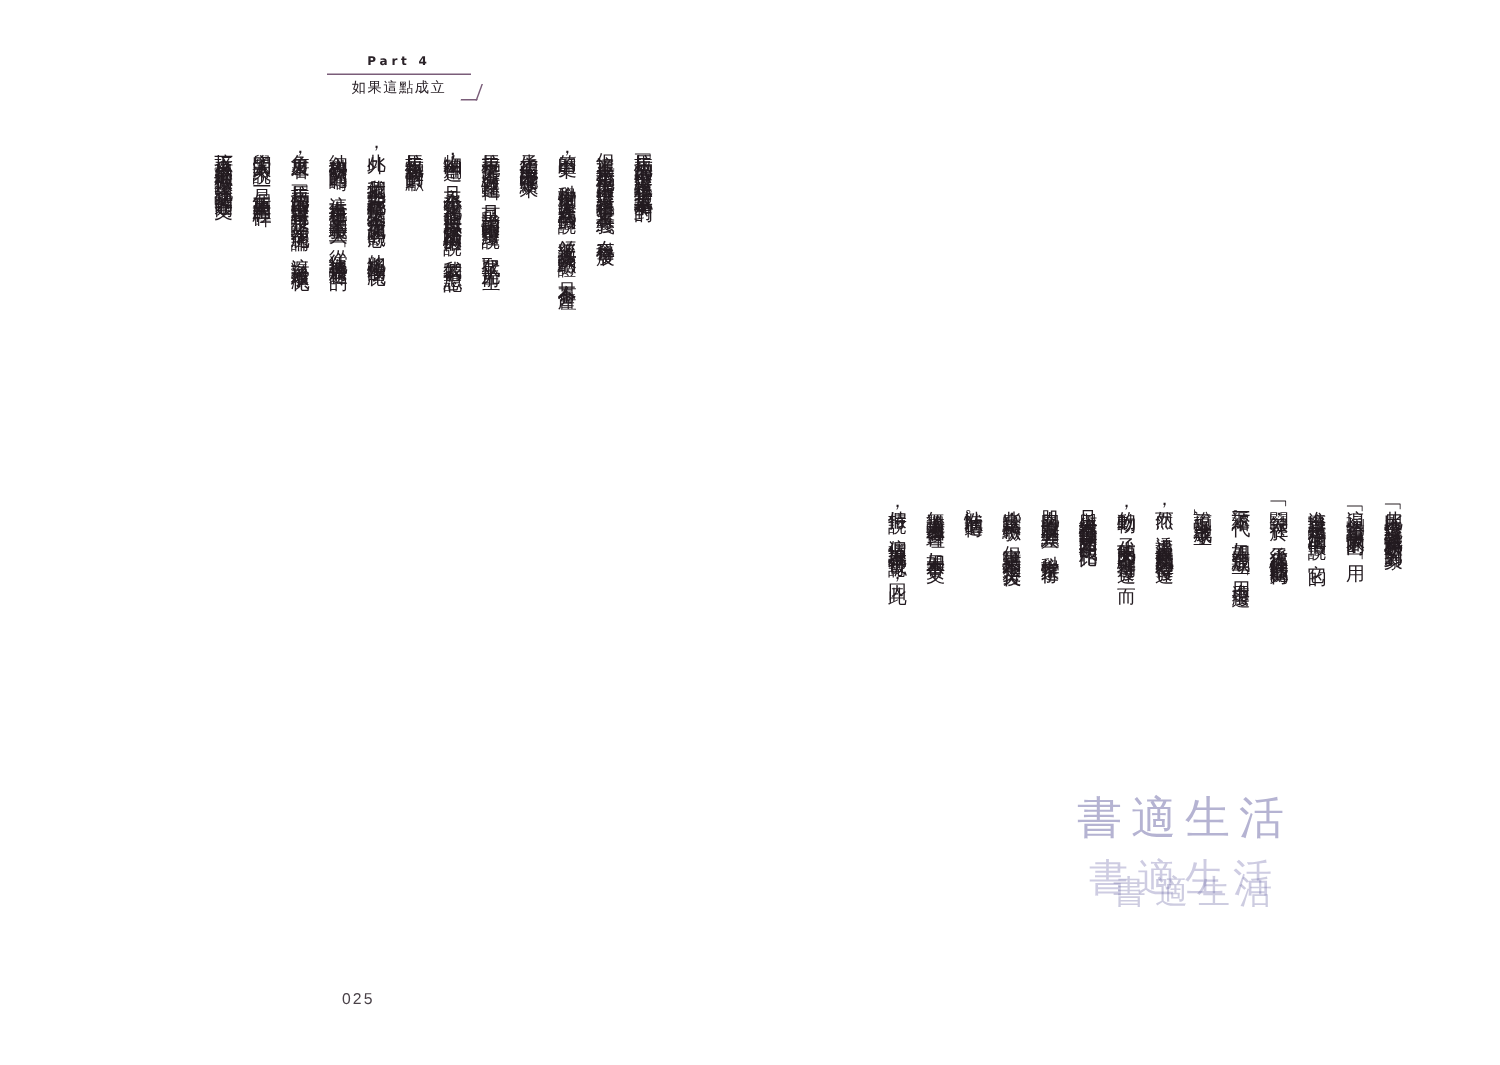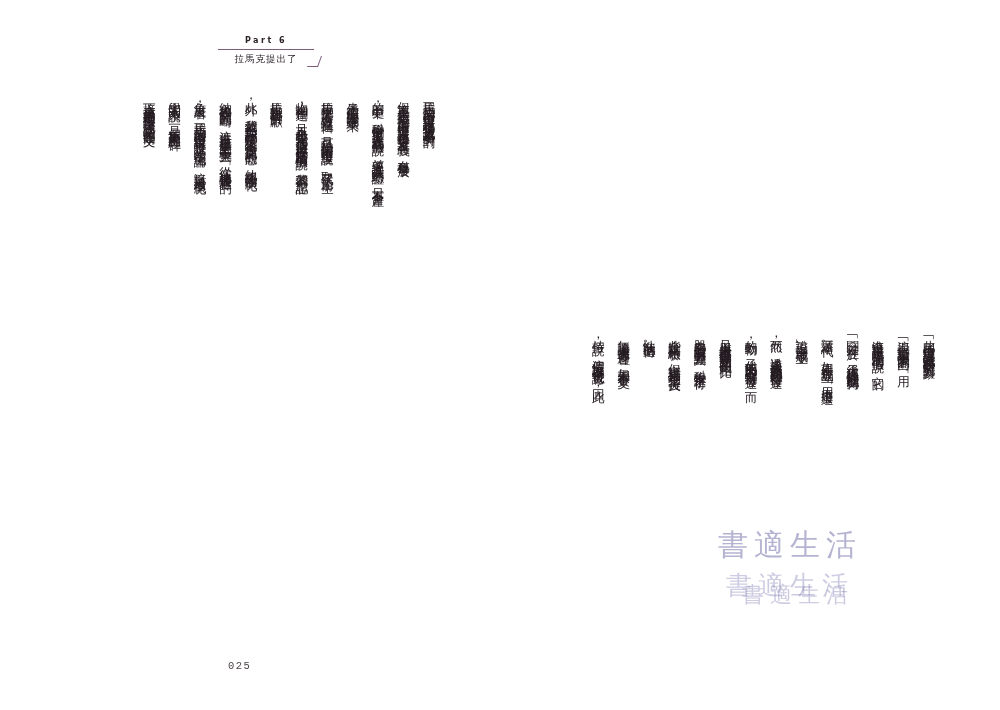--- a/index.html
+++ b/index.html
@@ -102,21 +102,21 @@
     margin-left: 0;
   }
 
   
   .folio {
     position: absolute;
     bottom: 38px;
     font-size: 10.5px;
     letter-spacing: 1.4px;
     color: #4a4248;
-    font-family: Liberation Mono, monospace;
+    font-family: Liberation Sans, sans-serif;
   }
   .folio-left  { left: 228px; }
 
   
   .watermark {
     position: absolute;
     color: #6d6aa6;
     opacity: .55;
     font-family: Liberation Sans, sans-serif;
     letter-spacing: 6px;
@@ -128,23 +128,23 @@
   .wm3 { left: 742px; top: 580px; font-size: 22px; opacity: .38; color:#7d7ab0; }
 </style>
 </head>
 <body>
 
 <div class="spread">
 
   <div class="page page-left">
 
     <div class="running-head">
-      <div class="part-no">Part 6</div>
+      <div class="part-no">Part 4</div>
       <div class="rule"></div>
-      <div class="part-title">拉馬克提出了</div>
+      <div class="part-title">如果這點成立</div>
       <div class="corner"></div>
     </div>
 
     <div class="left-body">
       <div class="vtext col">拉馬克的「用進廢退說」在科學上被認為是不對的，</div>
       <div class="vtext col">但這並不表示拉馬克提出「用進廢退說」在科學史上沒有意義。在科學發展</div>
       <div class="vtext col">的歷史中，科學家們提出了各式各樣的假說，並經過許多人的驗證，只有不會產</div>
       <div class="vtext col">生矛盾的假說才能存續下來。</div>
       <div class="vtext col">拉馬克提出了「有一致性邏輯，且可驗證的『用進廢退說』」，取代了先前「生</div>
       <div class="vtext col">物由神創造，且永不發生變化」這個無法以科學方法檢驗的假說。我們不應忘記</div>

